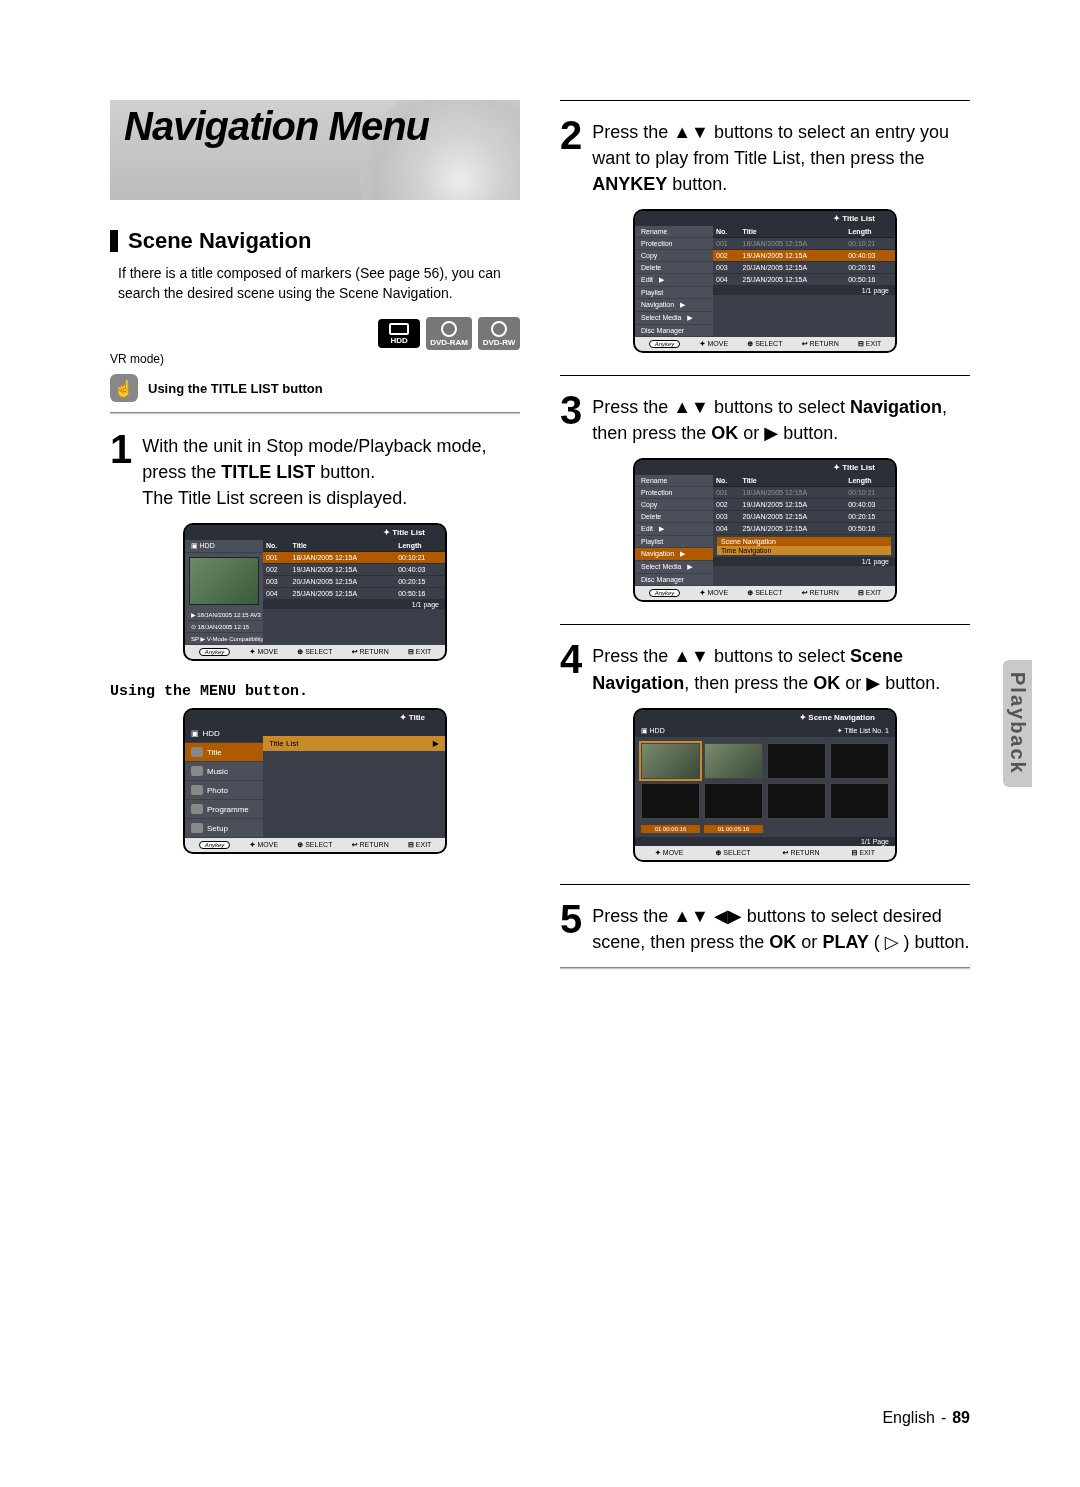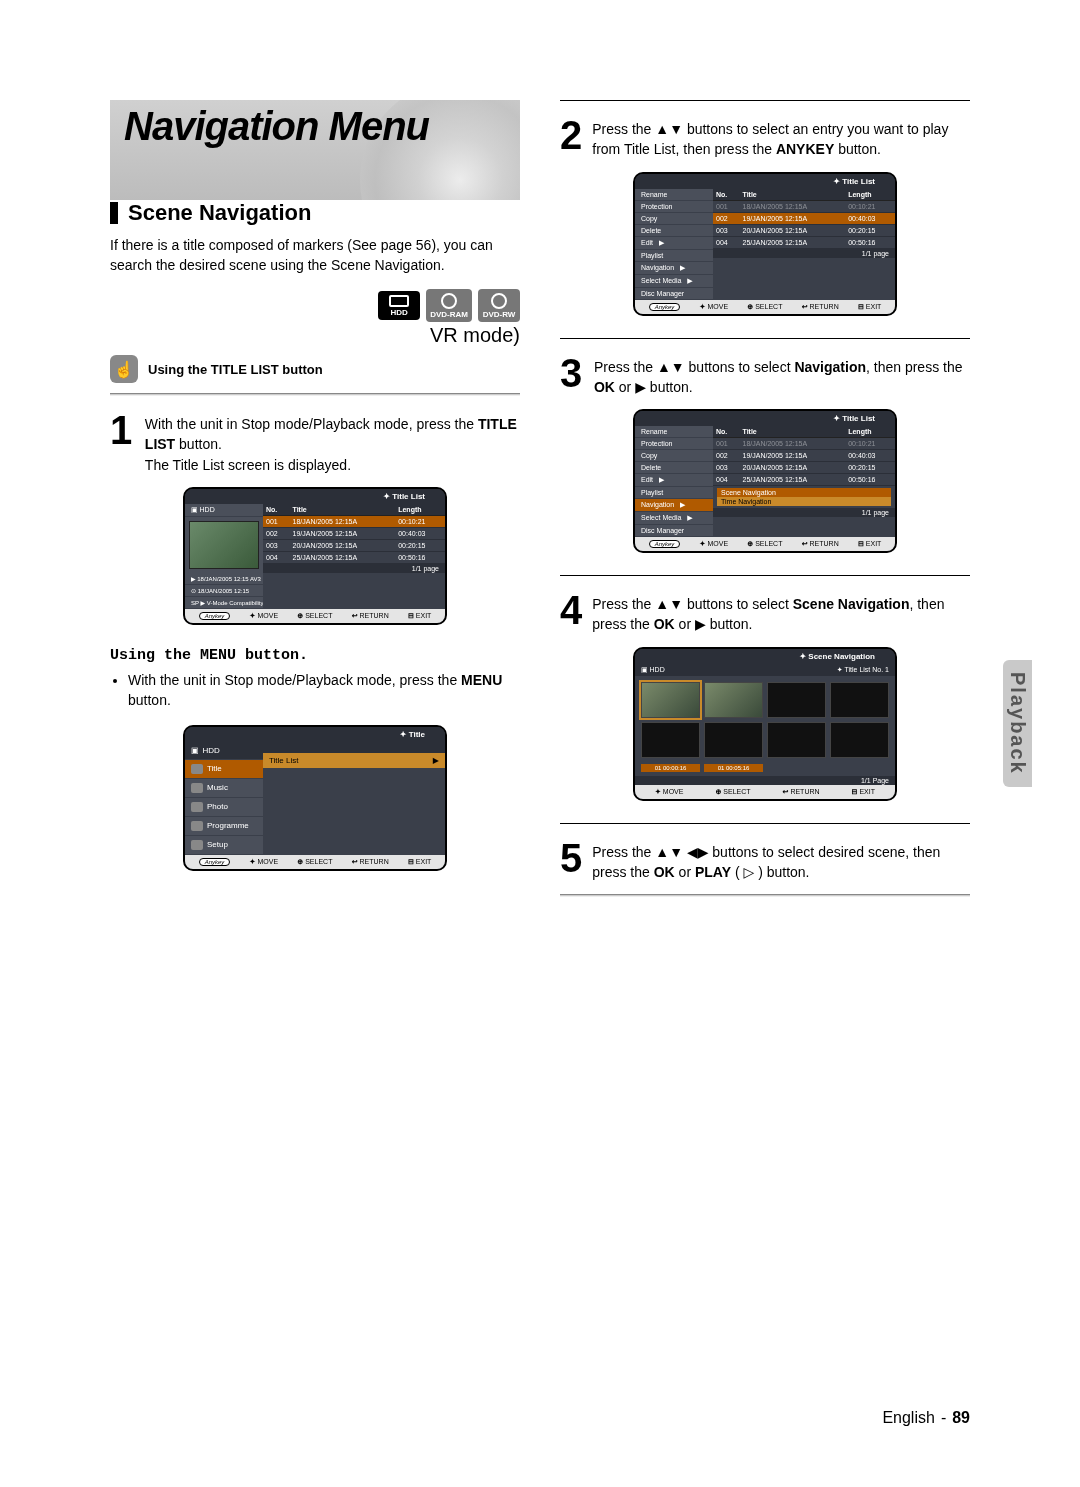--- a/index.html
+++ b/index.html
@@ -23,20 +23,21 @@
   }
   .col {
     flex: 1;
     min-width: 0;
   }
   .banner {
     position: relative;
     height: 100px;
     background: linear-gradient(to bottom, #d0d0d0 0%, #bcbcbc 100%);
     overflow: hidden;
+    margin-bottom: 28px;
   }
   .banner .disc {
     position: absolute;
     right: -40px;
     top: -20px;
     width: 200px;
     height: 200px;
     border-radius: 50%;
     background: radial-gradient(circle at 50% 50%, #fff 0%, #d8d8d8 30%, #bfbfbf 60%, #d8d8d8 100%);
     opacity: .7;
@@ -62,21 +63,21 @@
     height: 22px;
     background: #000;
   }
   .section-head h2 {
     font-size: 22px;
     font-weight: bold;
     margin: 0;
   }
   p.blurb {
     font-size: 14px;
-    margin: 6px 0 14px 0;
+    margin: 6px 0 14px 8px;
     line-height: 1.4;
   }
   .media-row {
     display: flex;
     justify-content: flex-end;
     gap: 6px;
     align-items: center;
     margin-bottom: 2px;
   }
   .media-badge {
@@ -93,22 +94,22 @@
     min-width: 34px;
   }
   .media-badge.dim { background:#777; }
   .media-badge .disc-i {
     width: 12px; height: 12px; border: 2px solid #fff; border-radius: 50%;
   }
   .media-badge .hdd-i {
     width: 16px; height: 8px; border: 2px solid #fff; border-radius: 2px;
   }
   .vr-mode {
-    text-align: right;
-    font-size: 20px;
+    text-align: left;
+    font-size: 12px;
     margin-bottom: 8px;
   }
   .using-row {
     display: flex;
     align-items: center;
     gap: 10px;
     margin: 6px 0 8px 0;
   }
   .hand-badge {
     width: 28px; height: 28px; background:#888; border-radius:6px;
@@ -127,21 +128,21 @@
     gap: 10px;
     margin-bottom: 12px;
   }
   .step .num {
     font-size: 40px;
     font-weight: bold;
     line-height: .8;
     width: 30px;
   }
   .step .txt {
-    font-size: 14px;
+    font-size: 18px;
     line-height: 1.45;
   }
   .step .txt b { font-weight: bold; }
   .arrows { font-family: inherit; }
   .subhead { font-weight: bold; font-size: 15px; margin: 16px 0 6px 0; font-family: Liberation Mono, monospace; }
   ul.bul { margin: 4px 0 14px 0; padding-left: 18px; font-size:14px; line-height:1.45; }
   ul.bul li { margin-bottom: 8px; }
 
   
   .osd {
@@ -371,25 +372,20 @@
         <div class="footer">
           <span class="anykey">Anykey</span>
           <span><b>✦</b> <span>MOVE</span></span>
           <span><b>⊕</b> <span>SELECT</span></span>
           <span><b>↩</b> <span>RETURN</span></span>
           <span><b>⊟</b> <span>EXIT</span></span>
         </div>
       </div>
 
       <div class="subhead">Using the MENU button.</div>
-      <ul class="bul">
-        <li>
-          <span>With the unit in Stop mode/Playback mode, press the </span><b>MENU</b><span> button.</span>
-        </li>
-      </ul>
 
       <div class="osd menu">
         <div class="titlebar"><span>✦ </span><span>Title</span></div>
         <div class="body">
           <div class="leftpane">
             <div class="mi" style="background:#2b2f38">▣ <span>HDD</span></div>
             <div class="mi sel">
                 <span class="ic"></span>
                 <span>Title</span>
               </div>

